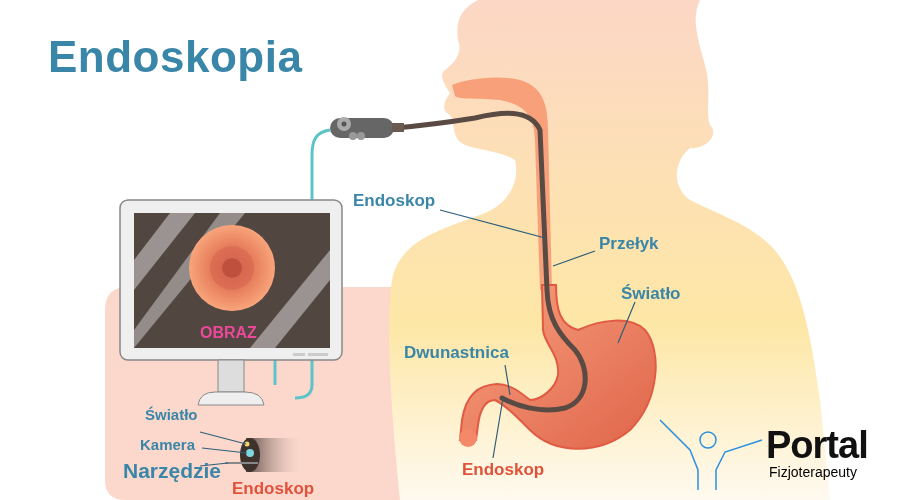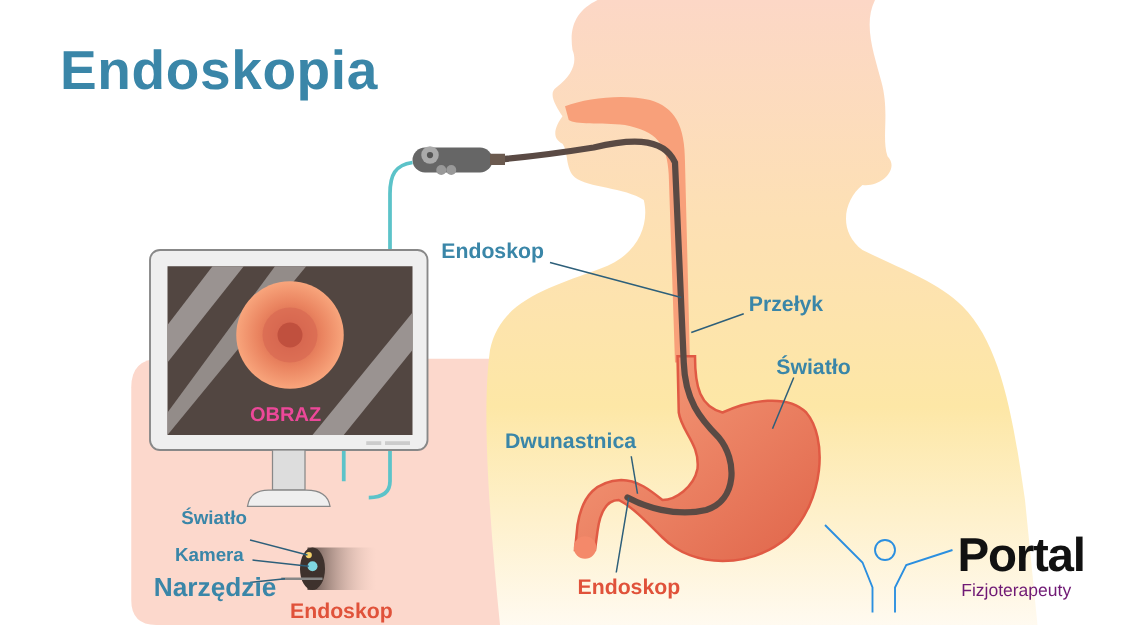--- a/index.html
+++ b/index.html
@@ -4,21 +4,21 @@
 <style>
   html, body { margin: 0; padding: 0; }
   body { width: 900px; height: 500px; position: relative; overflow: hidden; background: #ffffff; font-family: "Liberation Sans", sans-serif; }
   #scene { position: absolute; left: 0; top: 0; width: 900px; height: 500px; }
   .lbl { position: absolute; font-family: Liberation Sans, sans-serif; font-weight: bold; white-space: nowrap; }
   .title { left: 48px; top: 32px; font-size: 44px; color: #3a86a8; letter-spacing: 0.5px; }
   .blue { color: #3a86a8; font-size: 17px; }
   .red { color: #e0523a; font-size: 17px; }
   .obraz { color: #ec4899; font-size: 16px; }
   .logo-main { position: absolute; left: 766px; top: 424px; font-size: 38px; font-weight: bold; color: #111; letter-spacing: -1px; }
-  .logo-sub { position: absolute; left: 769px; top: 464px; font-size: 14px; color: #701a75; }
+  .logo-sub { position: absolute; left: 769px; top: 464px; font-size: 14px; color: #000000; }
 </style>
 </head>
 <body>
 
 <svg id="scene" viewBox="0 0 900 500" xmlns="http://www.w3.org/2000/svg">
   <defs>
     <linearGradient id="bodyGrad" x1="0" y1="0" x2="0" y2="1">
       <stop offset="0" stop-color="#fcd7c6"></stop>
       <stop offset="0.35" stop-color="#fde0b4"></stop>
       <stop offset="0.65" stop-color="#fde7a6"></stop>

